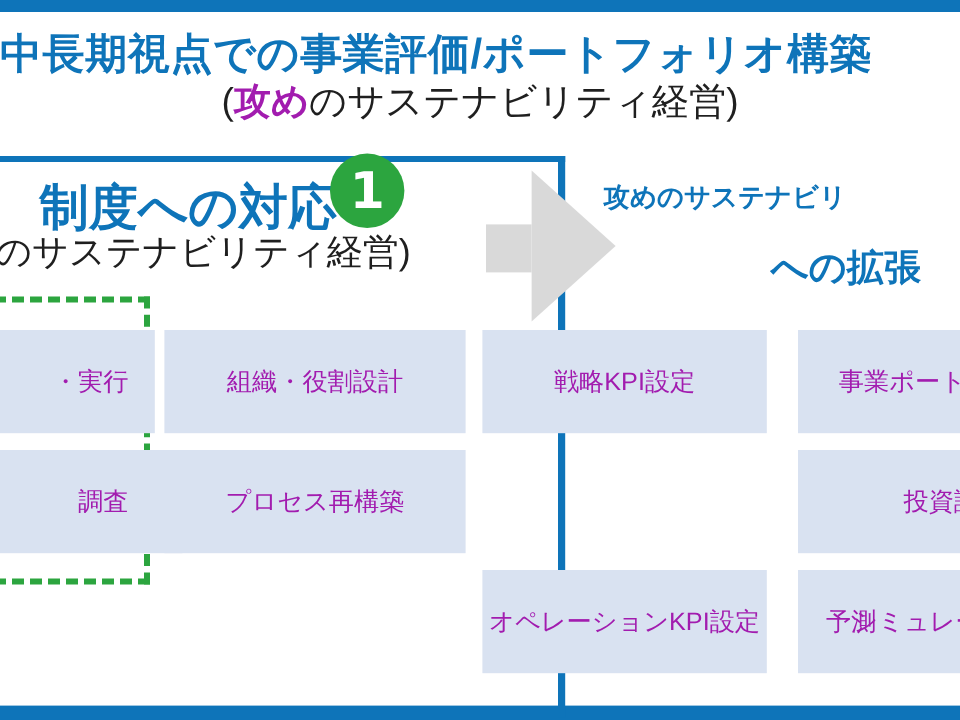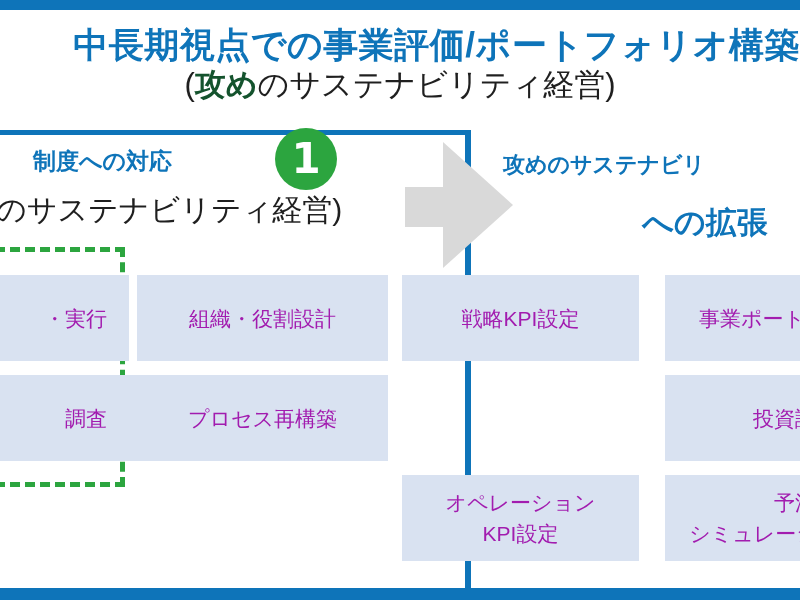--- a/index.html
+++ b/index.html
@@ -6,27 +6,27 @@
   .stage{
     position:relative;width:800px;height:600px;overflow:hidden;background:#ffffff;
     font-family:"Liberation Sans","DejaVu Sans",sans-serif;color:#1f1f1f;
   }
   
   .top-bar{position:absolute;left:0;top:0;width:800px;height:10px;background:#0e74b9;}
   .bottom-bar{position:absolute;left:0;top:588px;width:800px;height:12px;background:#0e74b9;}
   .hline{position:absolute;left:-10px;top:130px;width:481px;height:5px;background:#0e74b9;z-index:1;}
   .vline{position:absolute;left:465px;top:130px;width:6px;height:468px;background:#0e74b9;z-index:1;}
   
-  .main-title{position:absolute;left:0;top:22px;width:800px;text-align:right;
+  .main-title{position:absolute;left:0;top:22px;width:800px;text-align:left;
     font-size:35px;font-weight:bold;color:#0e74b9;letter-spacing:0.5px;white-space:nowrap;}
   .main-subtitle{position:absolute;left:0;top:64px;width:800px;text-align:center;
     font-size:31px;color:#1f1f1f;white-space:nowrap;}
-  .main-subtitle .accent{color:#14532d;font-weight:bold;}
+  .main-subtitle .accent{color:#a21caf;font-weight:bold;}
   
-  .left-title{position:absolute;left:33px;top:146px;font-size:23px;font-weight:bold;
+  .left-title{position:absolute;left:33px;top:146px;font-size:41px;font-weight:bold;
     color:#0e74b9;white-space:nowrap;z-index:2;}
   .left-subtitle{position:absolute;left:-4px;top:190px;font-size:30px;color:#1f1f1f;white-space:nowrap;z-index:2;}
   .badge{position:absolute;left:275px;top:128px;width:62px;height:62px;border-radius:50%;
     background:#2ca53f;z-index:5;display:flex;align-items:center;justify-content:center;}
   .badge span{color:#ffffff;font-size:42px;font-weight:bold;line-height:1;
     font-family:"DejaVu Sans","Liberation Sans",sans-serif;}
   
   .right-title-1{position:absolute;left:503px;top:150px;font-size:22px;font-weight:bold;
     color:#0e74b9;white-space:nowrap;z-index:2;}
   .right-title-2{position:absolute;left:505px;top:202px;width:400px;text-align:center;
@@ -36,21 +36,21 @@
   .arrow-body{position:absolute;left:0;top:45px;width:38px;height:40px;background:#d9d9d9;}
   .arrow-head{position:absolute;left:38px;top:0;width:0;height:0;
     border-top:63px solid transparent;border-bottom:63px solid transparent;border-left:70px solid #d9d9d9;}
   
   .dashed-region{position:absolute;left:-35px;top:247px;width:150px;height:230px;
     border:5px dashed #2ca53f;z-index:0;}
   
   .box{position:absolute;height:86px;background:#d9e2f1;z-index:2;
     display:flex;align-items:center;justify-content:center;}
   .box span{font-size:21px;color:#a21caf;white-space:nowrap;line-height:31px;}
-  .box.two-line{flex-direction:column;}
+  .box.two-line{flex-direction:row;}
   .box.align-right{justify-content:flex-end;}
   .box .shift-left{transform:translateX(-20px);}
   
   .c1{left:-40px;width:147px;}
   .c2{left:137px;width:251px;}
   .c3{left:402px;width:237px;}
   .c4{left:665px;width:260px;}
   .r1{top:275px;}
   .r2{top:375px;}
   .r3{top:475px;}

